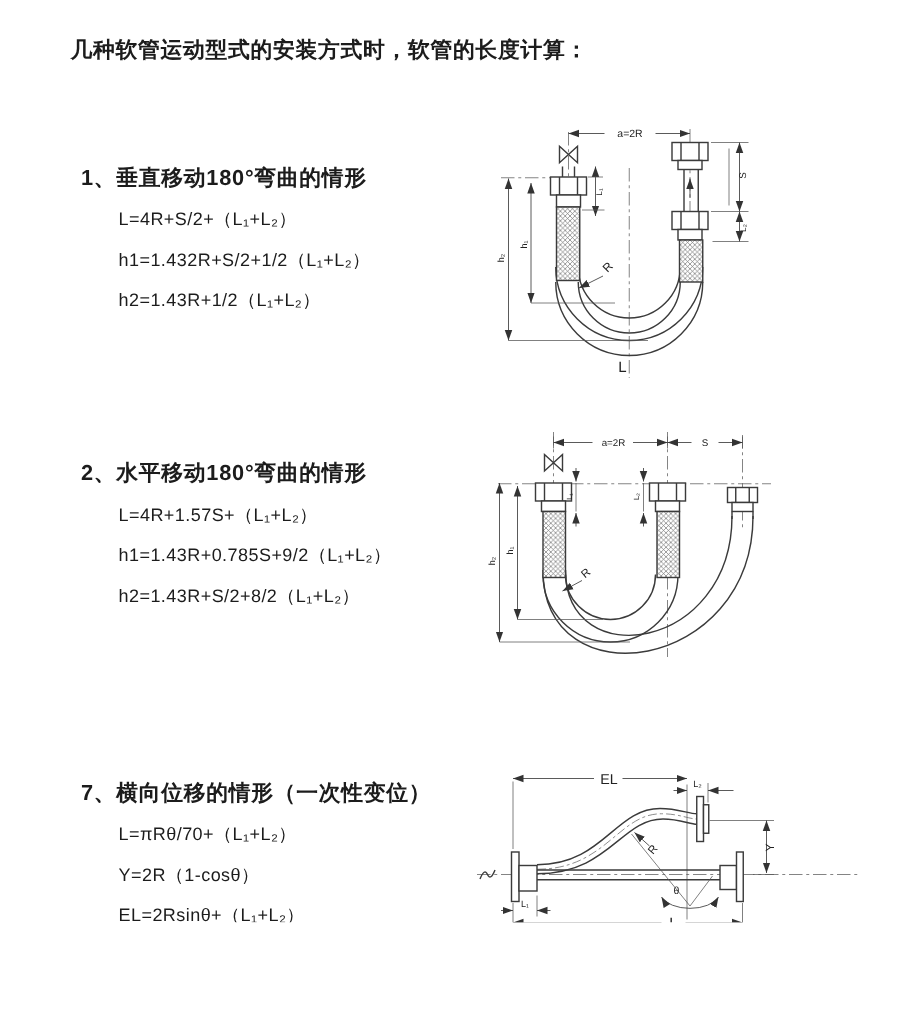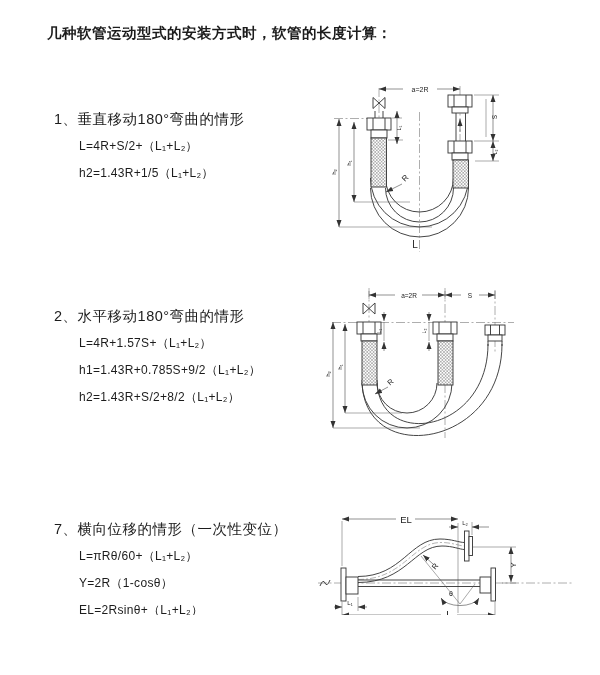--- a/index.html
+++ b/index.html
@@ -1,21 +1,21 @@
 <!DOCTYPE html>
 <html><head>
 <meta charset="utf-8">
 <style>
   html,body{margin:0;padding:0;background:#fff;}
   .page{position:relative;width:600px;height:615px;background:#ffffff;overflow:hidden;
         font-family:"Liberation Sans","DejaVu Sans",sans-serif;color:#1c1c1c;margin-left:12px;}
   .doc-title{position:absolute;left:35px;top:24px;font-size:14.5px;font-weight:bold;letter-spacing:.5px;}
   .sec{position:absolute;left:42px;}
   #sec1{top:111px}#sec2{top:308px}#sec3{top:521px}
-  .sec-heading{font-size:14.5px;font-weight:normal;letter-spacing:.5px;line-height:17px;margin:0 0 10px 0;}
+  .sec-heading{font-size:14.5px;font-weight:bold;letter-spacing:.5px;line-height:17px;margin:0 0 10px 0;}
   .formula{font-size:12px;line-height:17px;letter-spacing:.3px;margin:0 0 10px 25px;}
   .diag{position:absolute;}
   #diag1{left:313px;top:78px;}
   #diag2{left:313px;top:280px;}
   #diag3{left:303px;top:508px;}
   .obj{stroke:#3b3b3b;stroke-width:.95;fill:none;}
   .nut{fill:#ffffff;stroke:#3b3b3b;stroke-width:.95;}
   .braid{fill:url(#braid);stroke:#3b3b3b;stroke-width:.95;}
   .dim{stroke:#474747;stroke-width:.6;fill:none;}
   .ext{stroke:#555;stroke-width:.5;fill:none;}
@@ -26,33 +26,34 @@
 </head>
 <body>
 
 <div class="page">
 
   <div class="doc-title">几种软管运动型式的安装方式时，软管的长度计算：</div>
 
   <div class="sec" id="sec1">
     <div class="sec-heading">1、垂直移动180°弯曲的情形</div>
     <div class="formula">L=4R+S/2+（L₁+L₂）</div>
-    <div class="formula">h2=1.43R+1/5（L₁+L₂）</div>
+    <div class="formula">h1=1.432R+S/2+1/2（L₁+L₂）</div>
+    <div class="formula">h2=1.43R+1/2（L₁+L₂）</div>
   </div>
 
   <div class="sec" id="sec2">
     <div class="sec-heading">2、水平移动180°弯曲的情形</div>
     <div class="formula">L=4R+1.57S+（L₁+L₂）</div>
     <div class="formula">h1=1.43R+0.785S+9/2（L₁+L₂）</div>
     <div class="formula">h2=1.43R+S/2+8/2（L₁+L₂）</div>
   </div>
 
   <div class="sec" id="sec3">
     <div class="sec-heading">7、横向位移的情形（一次性变位）</div>
-    <div class="formula">L=πRθ/60+（L₁+L₂）</div>
+    <div class="formula">L=πRθ/70+（L₁+L₂）</div>
     <div class="formula">Y=2R（1-cosθ）</div>
     <div class="formula">EL=2Rsinθ+（L₁+L₂）</div>
   </div>
 
   <svg id="diag1" class="diag" width="240" height="176" viewBox="313 78 240 176">
     <defs>
       <pattern id="braid" patternUnits="userSpaceOnUse" width="3.2" height="3.2">
         <rect x="0" y="0" width="3.2" height="3.2" fill="#ffffff"></rect>
         <path d="M0,0 L3.2,3.2 M3.2,0 L0,3.2" stroke="#6f6f6f" stroke-width="0.45" fill="none"></path>
       </pattern>

